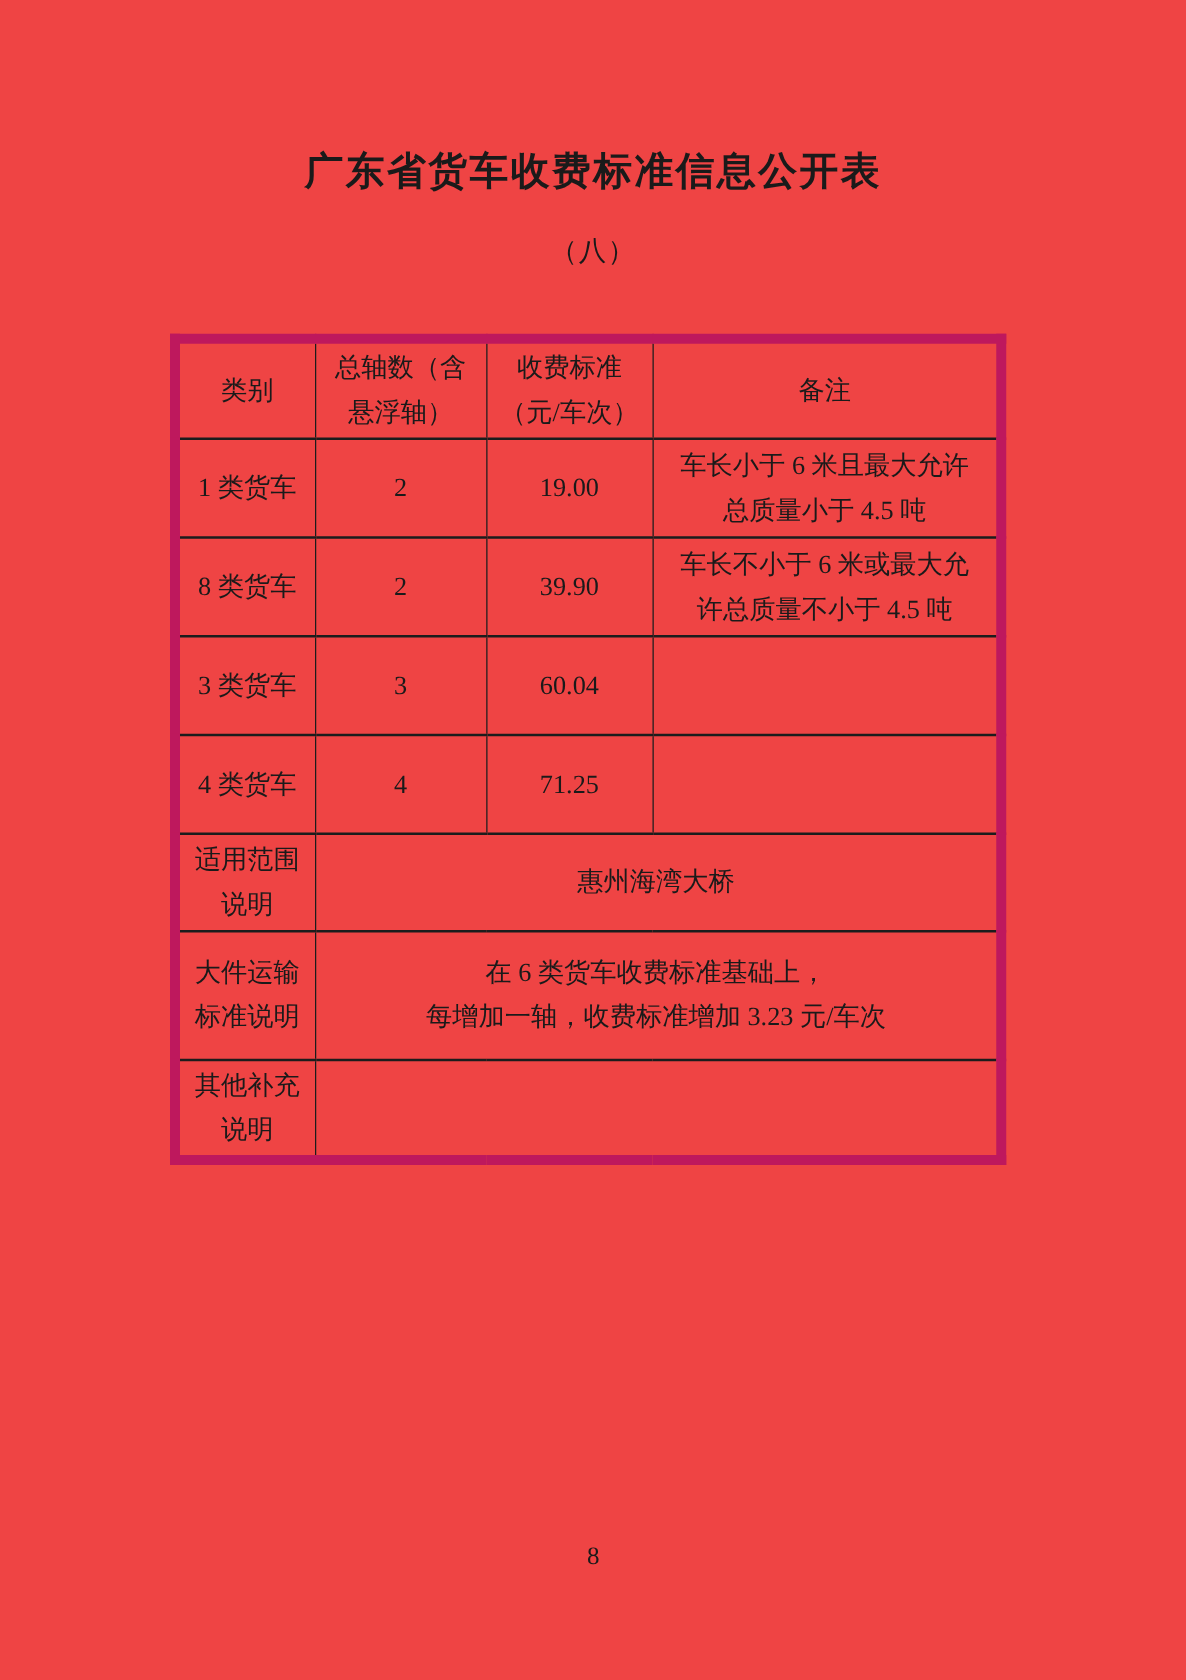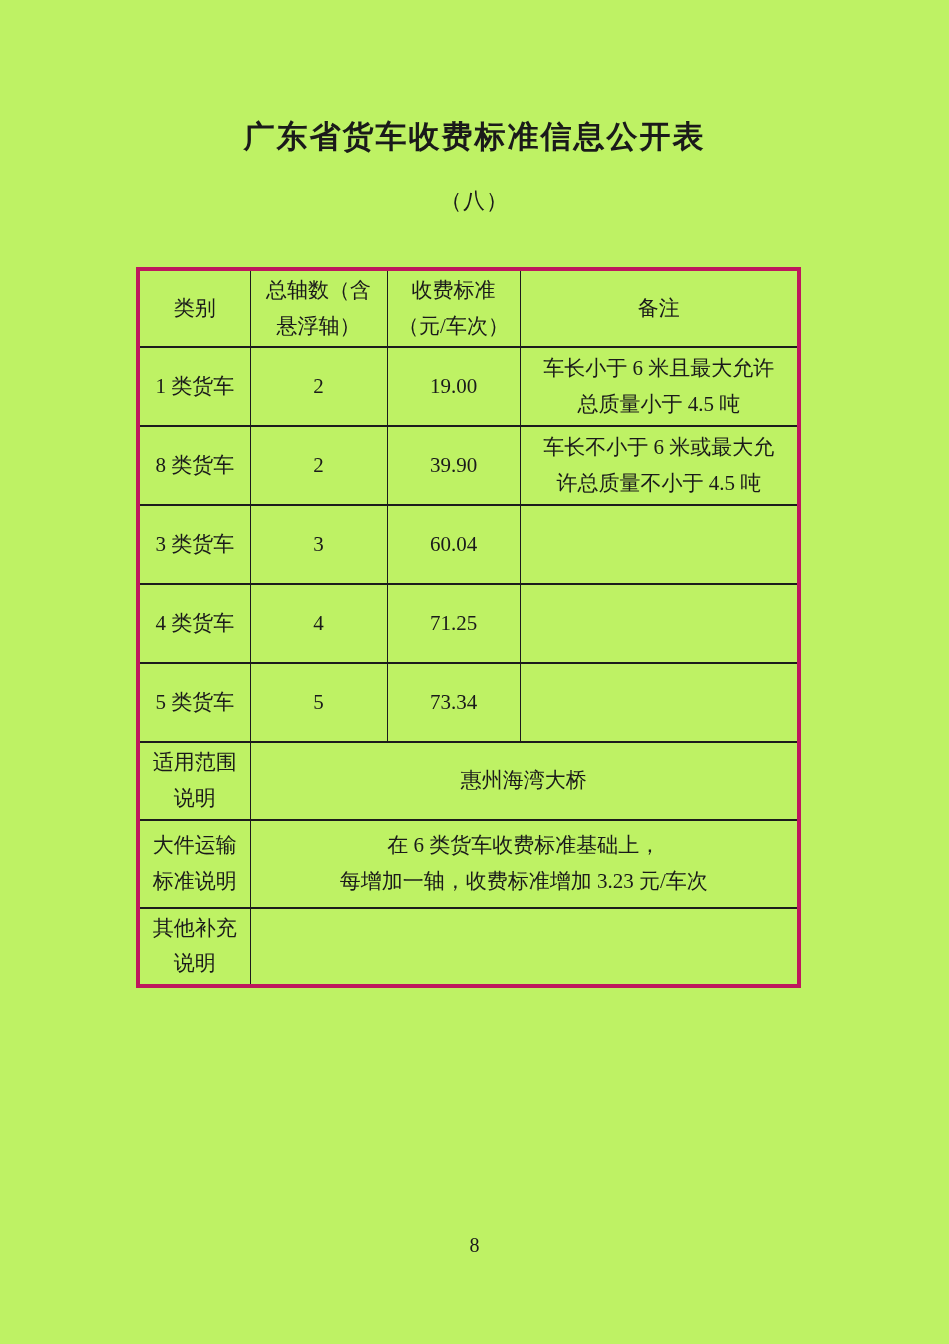--- a/index.html
+++ b/index.html
@@ -5,21 +5,21 @@
   html, body {
     margin: 0;
     padding: 0;
     background: #e8e8e8;
   }
   .page {
     position: relative;
     width: 949px;
     height: 1344px;
     margin: 0 auto;
-    background: #bef264;
+    background: #ef4444;
     font-family: "Liberation Serif", serif;
     color: #1a1a1a;
   }
   .title {
     position: absolute;
     top: 116px;
     left: 0;
     width: 100%;
     margin: 0;
     text-align: center;
@@ -36,39 +36,39 @@
     font-size: 22px;
     letter-spacing: 1px;
   }
   .fee-table {
     position: absolute;
     left: 136px;
     top: 267px;
     width: 661px;
     border-collapse: collapse;
     table-layout: fixed;
-    border: 4px solid #be185d;
+    border: 8px solid #be185d;
   }
   .fee-table th, .fee-table td {
     border: 2px solid #1c1c1c;
     border-left-width: 1px;
     border-right-width: 1px;
     text-align: center;
     vertical-align: middle;
     font-weight: normal;
     font-size: 21px;
     line-height: 1.7;
     white-space: pre-line;
     padding: 2px 6px;
     overflow: hidden;
   }
   .row-header    { height: 77px; }
   .row-data      { height: 79px; margin-left: 15px; }
   .row-footer-1  { height: 75px; margin-top: 33px; }
-  .row-footer-2  { height: 88px; }
+  .row-footer-2  { height: 103px; }
   .row-footer-3  { height: 75px; }
   .page-number {
     position: absolute;
     top: 1234px;
     left: 0;
     width: 100%;
     text-align: center;
     font-size: 20px;
   }
 </style>
@@ -117,26 +117,20 @@
         <td>3</td>
         <td>60.04</td>
         <td></td>
       </tr>
       <tr class="row-data">
         <td>4 类货车</td>
         <td>4</td>
         <td>71.25</td>
         <td></td>
       </tr>
-      <tr class="row-data">
-        <td>5 类货车</td>
-        <td>5</td>
-        <td>73.34</td>
-        <td></td>
-      </tr>
 
       <tr class="row-footer-1">
         <td>适用范围
 说明</td>
         <td colspan="3">惠州海湾大桥</td>
       </tr>
       <tr class="row-footer-2">
         <td>大件运输
 标准说明</td>
         <td colspan="3">在 6 类货车收费标准基础上，

